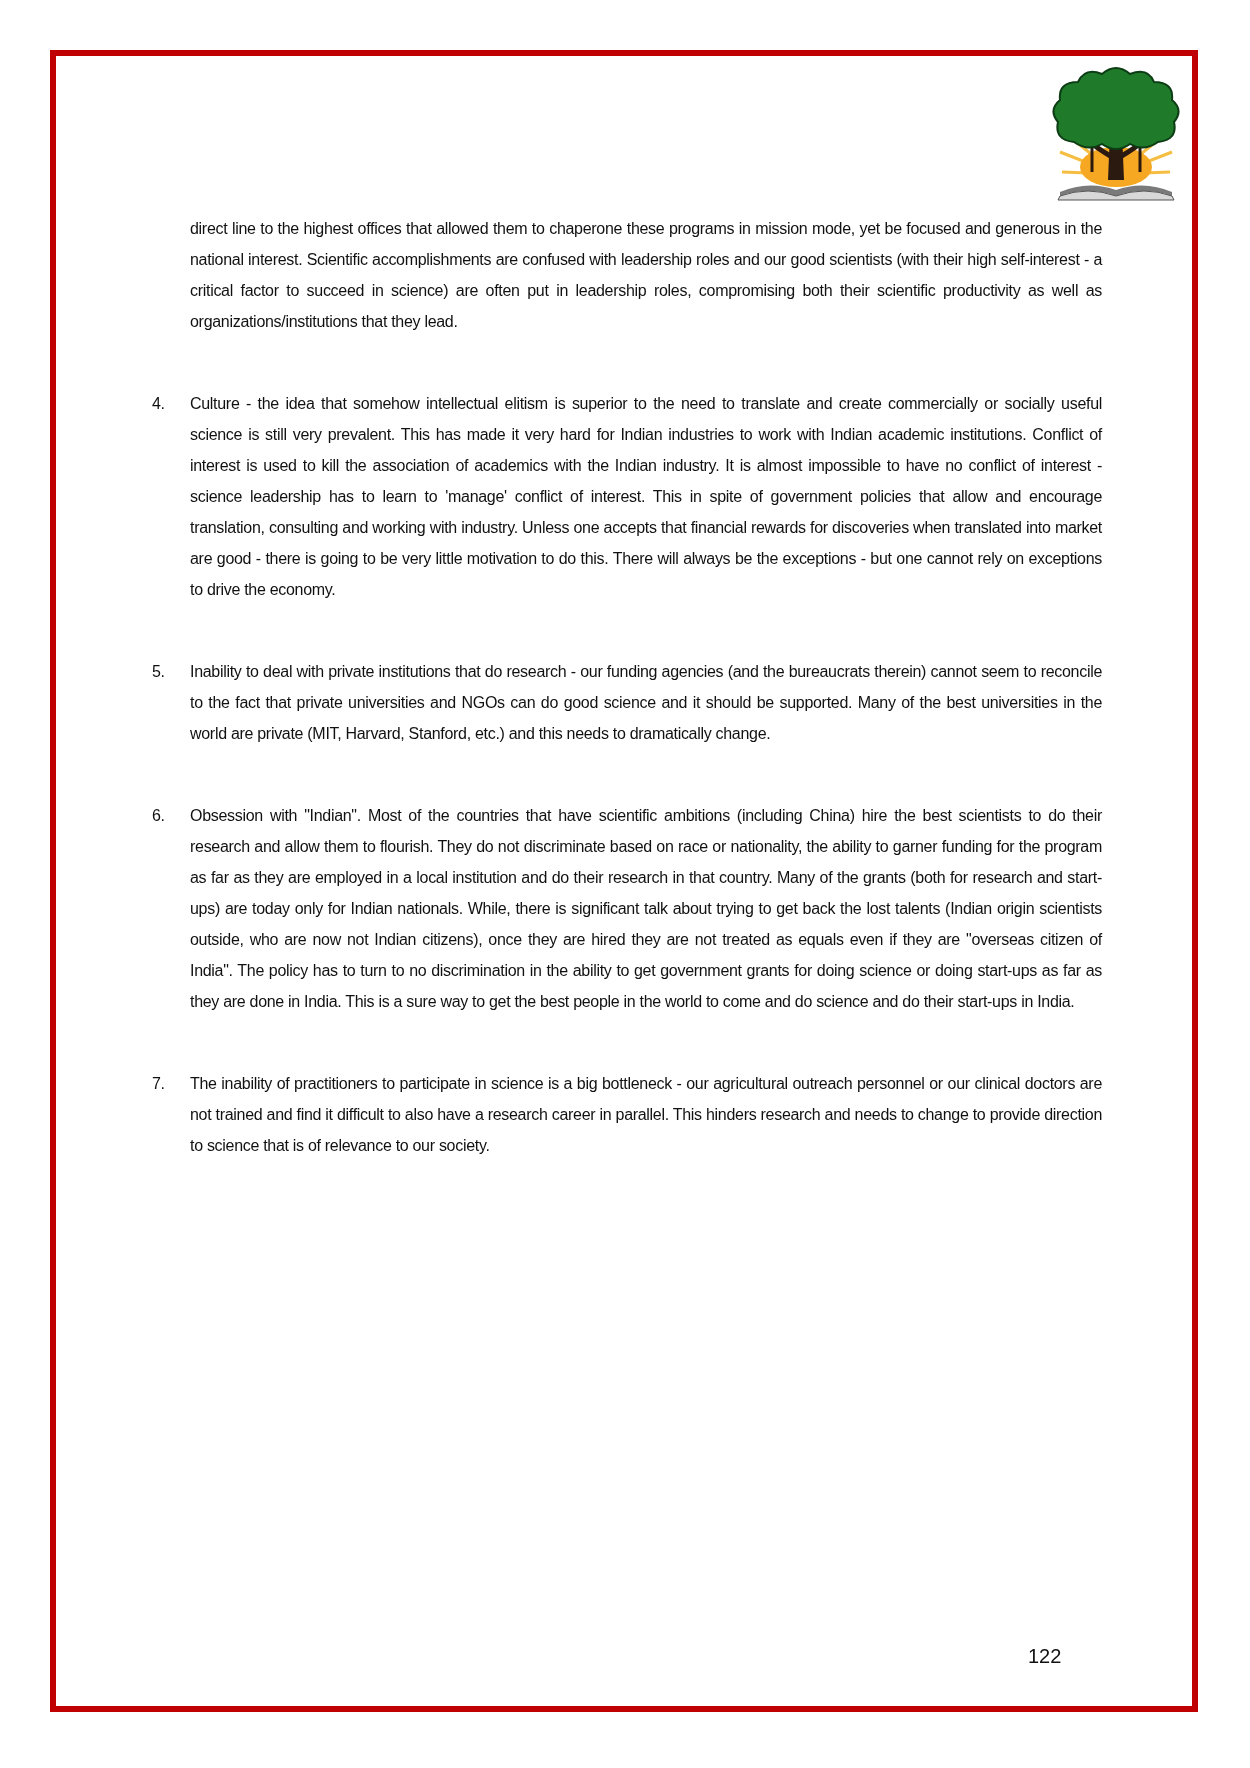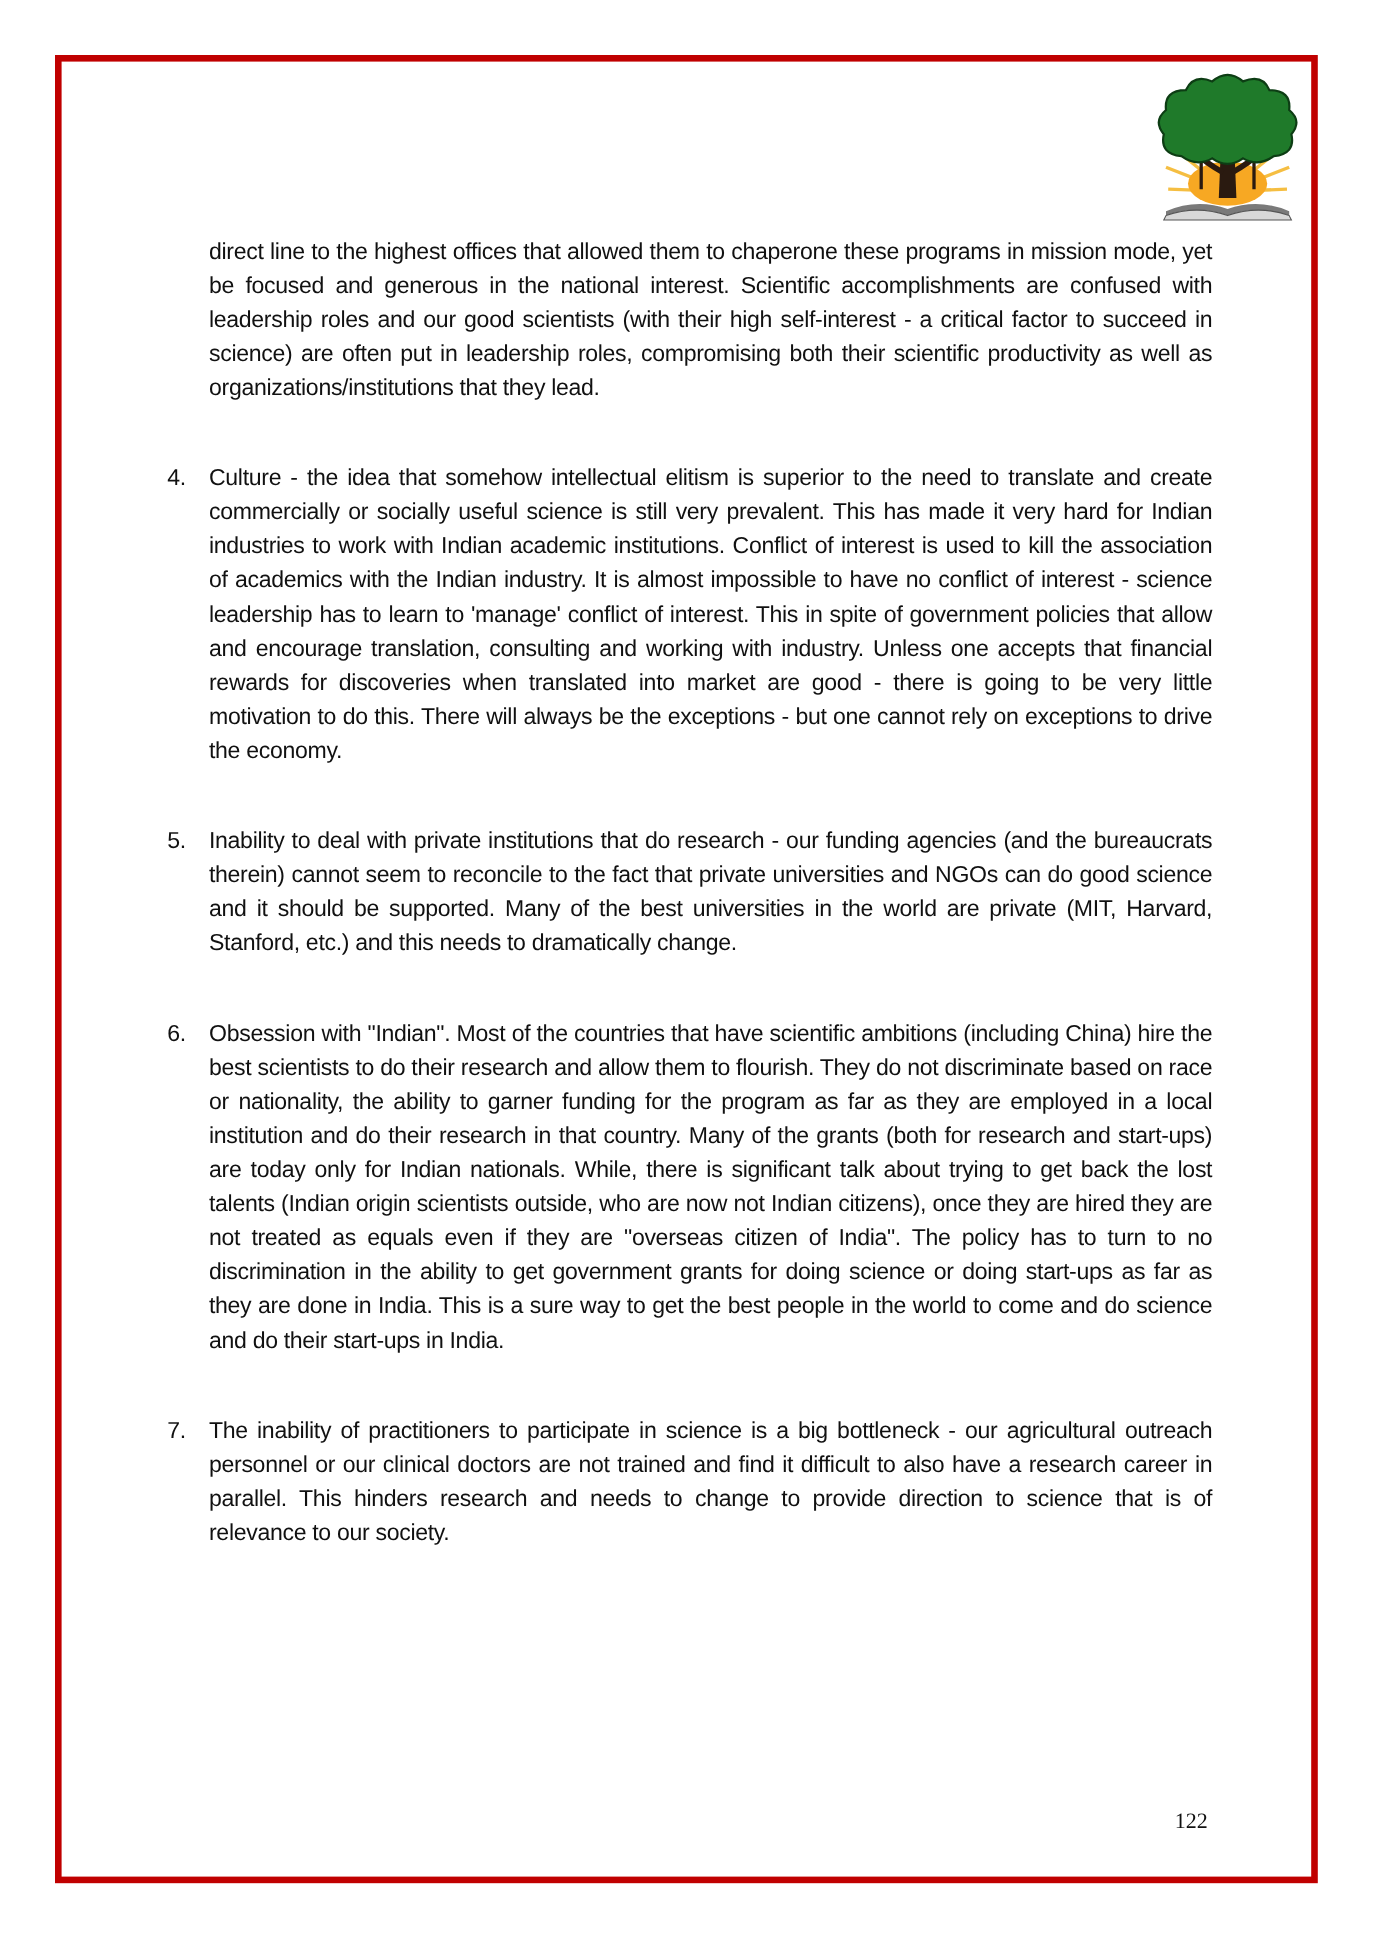--- a/index.html
+++ b/index.html
@@ -4,30 +4,30 @@
 <style>
   html, body { margin: 0; padding: 0; background: #ffffff; }
   body { width: 1250px; height: 1768px; position: relative; overflow: hidden; }
   .frame {
     position: absolute; left: 50px; top: 50px; width: 1148px; height: 1662px;
     border: 6px solid #c00000; box-sizing: border-box;
   }
   .logo { position: absolute; left: 1040px; top: 62px; width: 152px; height: 152px; }
   .content {
     position: absolute; left: 152px; top: 213px; width: 950px;
-    font-family: "Liberation Sans", sans-serif; font-size: 21px; line-height: 31px;
+    font-family: "Liberation Sans", sans-serif; font-size: 16px; line-height: 31px;
     color: #111111; letter-spacing: -0.3px;
   }
   .para { text-align: justify; margin: 0 0 0 38px; }
   .item { position: relative; margin-left: 38px; text-align: justify; }
   .num { position: absolute; left: -38px; top: 0; }
   .gap { height: 51px; }
   .page-number {
-    position: absolute; left: 1068px; top: 1645px;
-    font-family: Liberation Serif, serif; font-size: 20px; color: #111;
+    position: absolute; left: 1028px; top: 1645px;
+    font-family: Liberation Sans, sans-serif; font-size: 20px; color: #111;
   }
 </style>
 </head>
 <body>
 
 <div class="frame"></div>
 
 <div class="logo">
   <svg width="152" height="152" viewBox="0 0 152 152">
     <g stroke="#f5b82e" stroke-width="3" opacity="0.9">

